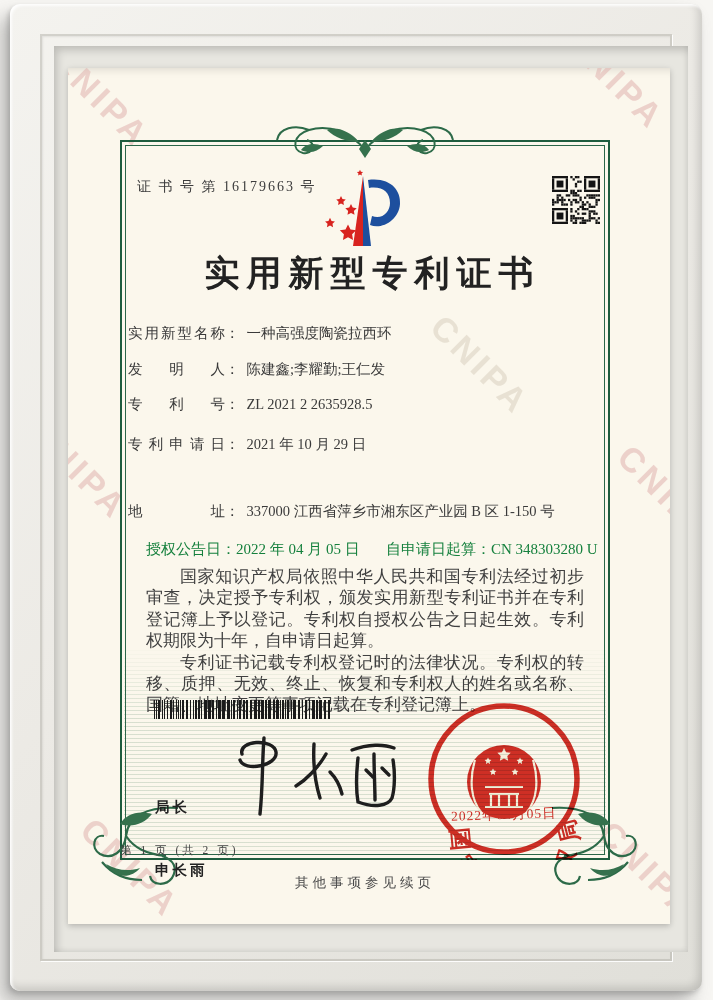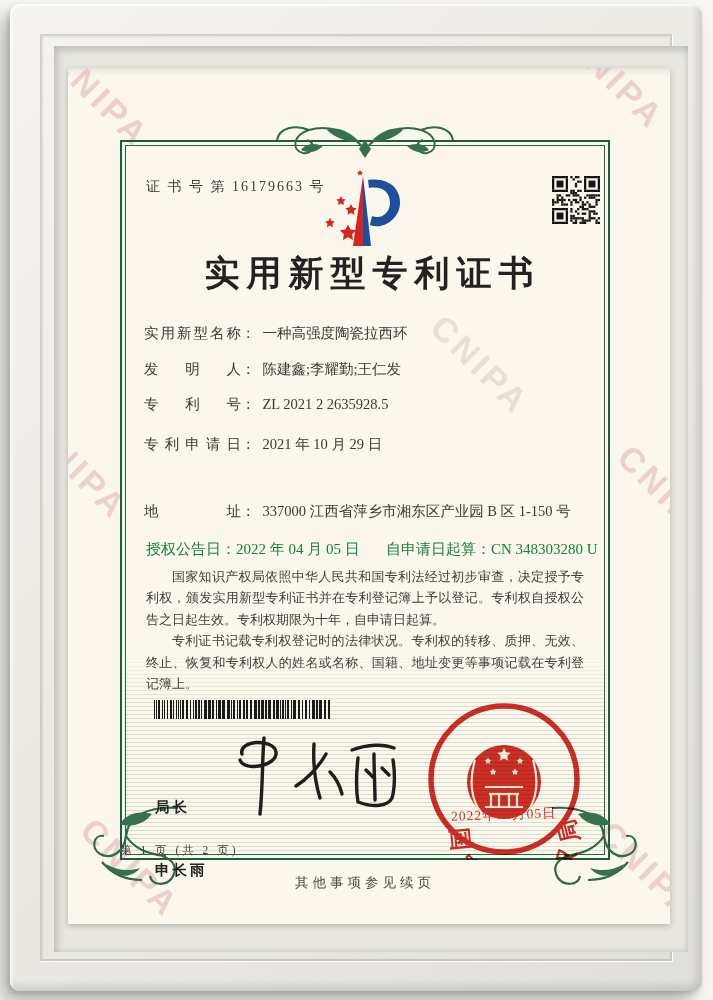--- a/index.html
+++ b/index.html
@@ -32,31 +32,31 @@
      mask-image:linear-gradient(to bottom,transparent 0,#000 70px);}
   
   .gborder{position:absolute;left:52px;top:72px;width:490px;height:720px;
            border:2.5px solid #1e5c3e;}
   .gborder::before{content:"";position:absolute;inset:3px;border:1px solid #2a6648;}
   .orn{position:absolute;z-index:3;}
   .orn-bl{left:14px;top:736px;}
   .orn-br{left:480px;top:736px;transform:scaleX(-1);}
   .orn-top{left:199px;top:44px;}
   
-  .certno{position:absolute;left:78px;top:110px;font-size:14px;letter-spacing:2px;color:#3c3c3c;}
+  .certno{position:absolute;left:69px;top:110px;font-size:14px;letter-spacing:2px;color:#3c3c3c;}
   .logo{position:absolute;left:222px;top:96px;}
   .qr{position:absolute;left:484px;top:108px;width:48px;height:48px;}
   .title{position:absolute;left:52px;top:182px;width:490px;text-align:center;
          font-size:35px;font-weight:bold;letter-spacing:7px;color:#222;padding-left:15px;}
-  .frow{position:absolute;left:76px;font-size:14.5px;color:#3a3a3a;white-space:nowrap;}
+  .frow{position:absolute;left:60px;font-size:14.5px;color:#3a3a3a;white-space:nowrap;}
   .flabel{display:inline-block;width:97px;text-align:justify;text-align-last:justify;vertical-align:bottom;}
   .fvalue{margin-left:7px;}
   .grant{position:absolute;left:78px;top:472px;font-size:15px;color:#15803d;white-space:nowrap;}
   .grant .pair2{position:absolute;left:240px;top:0;}
-  .body-text{position:absolute;left:78px;top:498px;width:438px;font-size:13px;line-height:21.4px;
+  .body-text{position:absolute;left:78px;top:498px;width:438px;font-size:17px;line-height:21.4px;
              color:#404040;text-align:justify;}
   .body-text p{margin:0;text-indent:2em;}
   .barcode{position:absolute;left:86px;top:632px;}
   .signer{position:absolute;left:87px;top:686px;font-family:"Liberation Sans","DejaVu Sans",sans-serif;
           font-weight:bold;font-size:14.5px;letter-spacing:3px;color:#222;}
   .signer div{margin-bottom:9px;margin-top:44px;}
   .signature{position:absolute;left:150px;top:660px;}
   .seal{position:absolute;left:355px;top:630px;width:162px;height:162px;
         mix-blend-mode:multiply;opacity:.95;}
   .pageinfo{position:absolute;left:52px;top:775px;width:490px;

